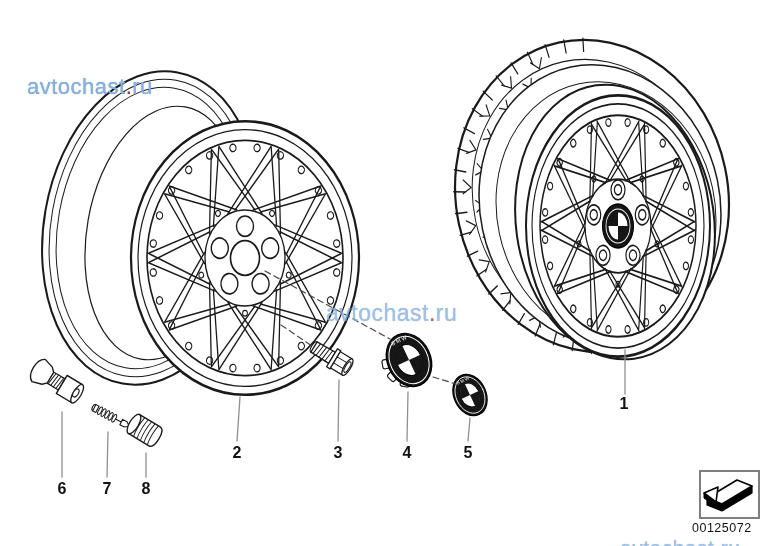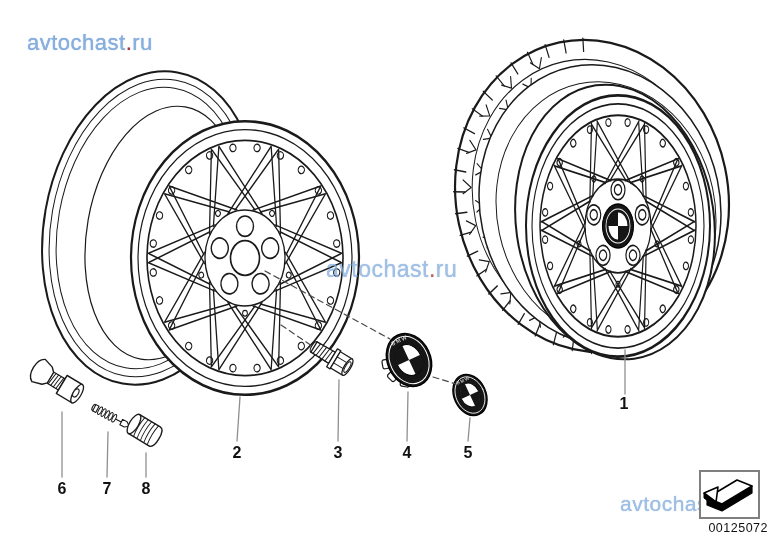--- a/index.html
+++ b/index.html
@@ -1,29 +1,29 @@
 <!DOCTYPE html>
 <html><head>
 <meta charset="utf-8">
 <style>
   html,body{margin:0;padding:0;background:#e8e8e8;}
   .stage{position:relative;width:772px;height:546px;background:#ffffff;overflow:hidden;
          font-family:"Liberation Sans",sans-serif;}
   .stage svg.diagram{position:absolute;left:0;top:0;}
   .wm{position:absolute;color:#86b0e0;font-weight:normal;letter-spacing:0.5px;
-      text-shadow:0 0 1px rgba(96,136,190,.85);white-space:nowrap;user-select:none;}
+      text-shadow:0 0 1px rgba(96,136,190,.85);white-space:nowrap;user-select:none;margin-top:44px;}
   .wm .dot{color:#a83636;text-shadow:0 0 1px rgba(150,60,60,.8);}
   .wm-tl{left:27px;top:30px;font-size:22px;}
   .wm-c{left:326px;top:256px;font-size:23px;opacity:.78;}
   .wm-br{left:620px;top:492px;font-size:21px;opacity:.8;}
   .callout{position:absolute;transform:translate(-50%,-50%);font-size:16px;font-weight:bold;
            color:#111;line-height:1;}
   .stamp-box{position:absolute;left:699px;top:470px;width:61px;height:49px;border:2px solid #7f7f7f;
              background:#fff;box-sizing:border-box;}
-  .stamp-num{position:absolute;left:692px;top:521px;width:76px;text-align:right;font-size:12.5px;
+  .stamp-num{position:absolute;left:692px;top:521px;width:76px;text-align:left;font-size:12.5px;
              color:#111;letter-spacing:.5px;}
 </style>
 </head>
 <body>
 
 <div class="stage">
 
   <svg class="diagram" width="772" height="546" viewBox="0 0 772 546">
     <defs>
       <path id="lspoke" d="M-17,-37 L26,-93 M-10,-40 L33,-90 M17,-37 L-26,-93 M10,-40 L-33,-90" stroke-width="1.3"></path>

